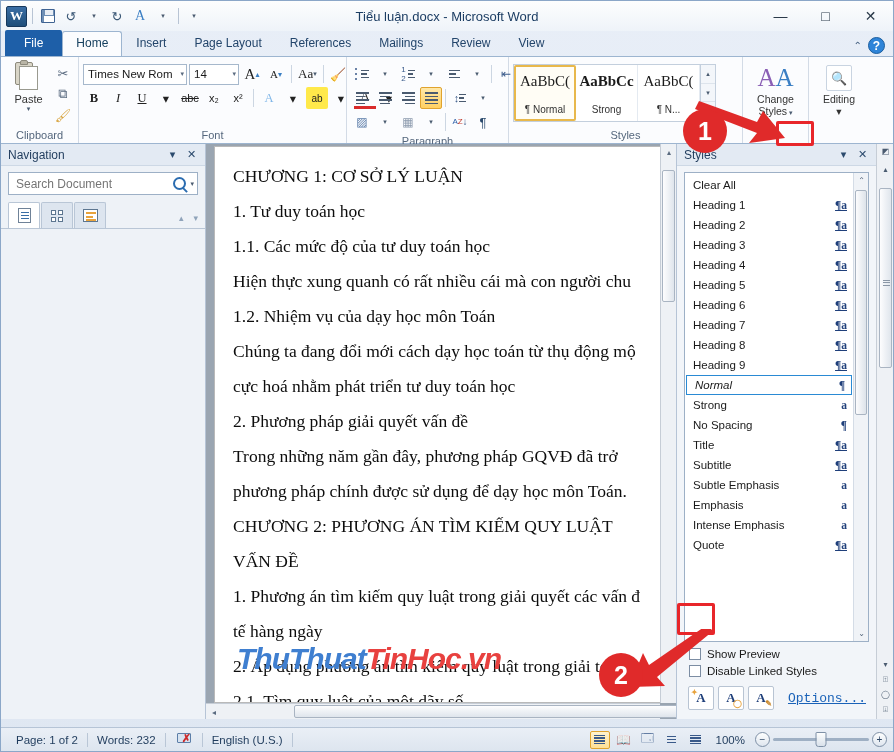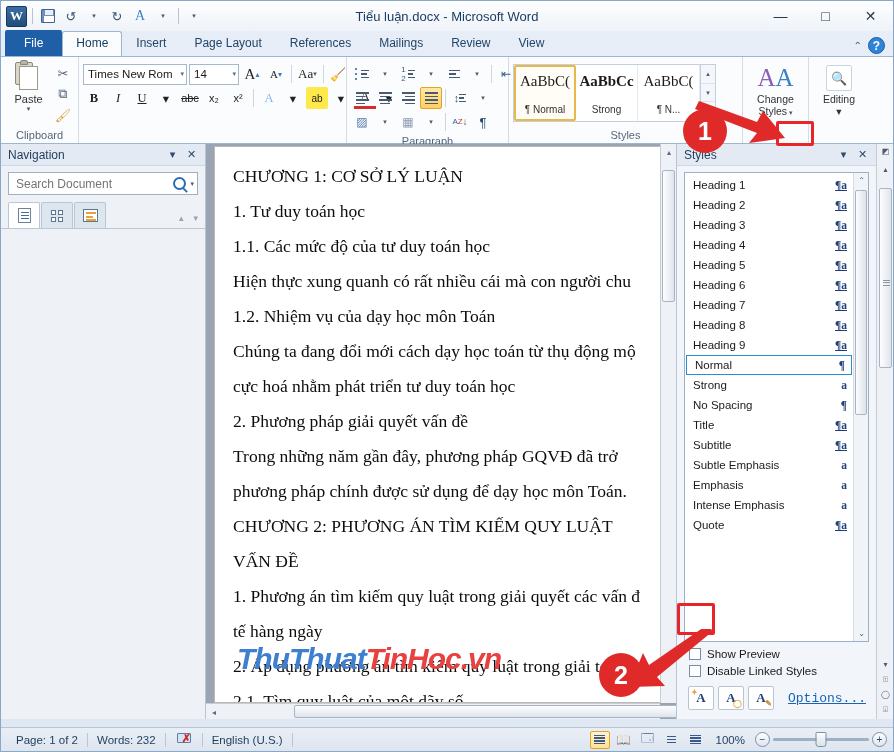--- a/index.html
+++ b/index.html
@@ -327,20 +327,21 @@
     flex: 1; position: relative; overflow: hidden;
   }
   .slrows { position: absolute; left: 0; right: 15px; top: 0; bottom: 0; padding: 2px 0; }
   .slrow {
     height: 20px; display: flex; align-items: center;
     padding: 0 6px 0 8px; font-size: 11.5px; color: #1a1a1a;
   }
   .slrow.sel {
     border: 1.5px solid #2a8ad4; height: 20px;
     margin: 0 1px;
+    font-style: italic;
   }
   .slmark {
     margin-left: auto; font-family: "Liberation Serif", serif;
     font-weight: bold; font-size: 11.5px; color: #1f3f7a;
   }
   .slmark.u { text-decoration: underline; }
   .slscroll {
     position: absolute; right: 0; top: 0; bottom: 0; width: 15px;
     background: #f0f3f7; border-left: 1px solid #d4dce6;
   }
@@ -534,20 +535,21 @@
           <div class="fbtn" style="font-size:11px;">x²</div>
           <div class="vsep"></div>
           <div class="fbtn serif" style="color:#7fb6e8;">A</div>
           <div class="fbtn tri-down">▾</div>
           <div class="fbtn" style="font-size:10px;background:#ffe94a;border-radius:2px;padding:0 2px;">ab</div>
           <div class="fbtn tri-down">▾</div>
           <div class="fbtn serif" style="border-bottom:3px solid #d92b2b;">A</div>
           <div class="fbtn tri-down">▾</div>
         </div>
       </div>
+      <div class="group-label">Font</div>
     </div>
 
     <div class="group" style="width:162px;">
       <div class="group-body" style="flex-direction:column;padding-top:2px;">
         <div class="pgrow">
           <div class="pbtn">
             <span class="bullets">
                 <span class="dots">
                   <span></span>
                   <span></span>
@@ -780,20 +782,24 @@
       <div class="pane-head">
         <div class="pane-title">Styles</div>
         <div class="pane-btns">
           <div class="pane-btn">▾</div>
           <div class="pane-btn">✕</div>
         </div>
       </div>
       <div class="stylelist">
         <div class="slrows">
           <div class="slrow">
+            <span>Clear All</span>
+            <span class="slmark"></span>
+          </div>
+          <div class="slrow">
             <span>Heading 1</span>
             <span class="slmark u">¶a</span>
           </div>
           <div class="slrow">
             <span>Heading 2</span>
             <span class="slmark u">¶a</span>
           </div>
           <div class="slrow">
             <span>Heading 3</span>
             <span class="slmark u">¶a</span>

